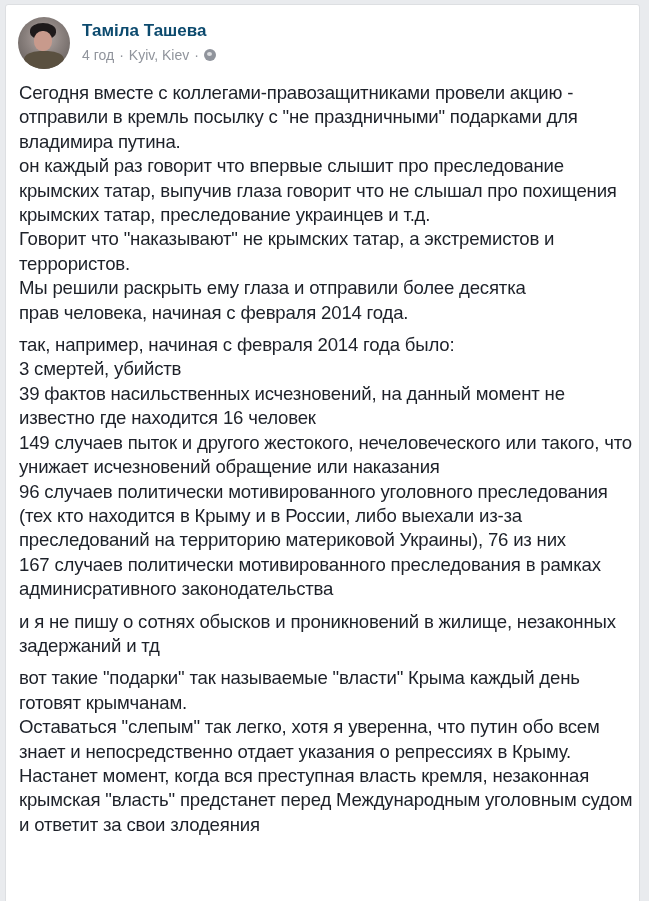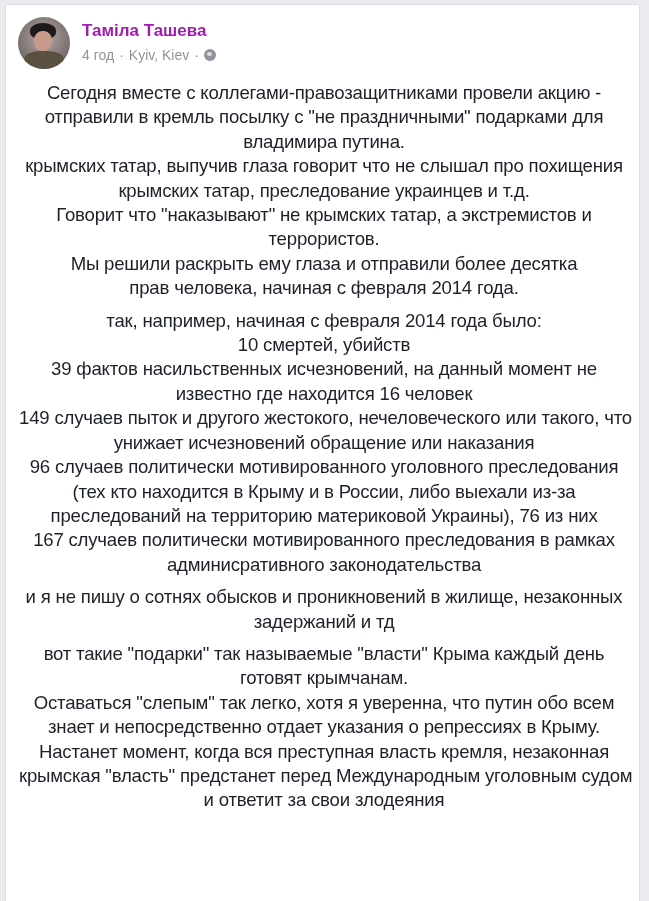--- a/index.html
+++ b/index.html
@@ -62,21 +62,21 @@
       border-radius: 40% 40% 0 0;
       background: #5a5040;
     }
     .meta {
       margin-left: 12px;
       padding-top: 4px;
     }
     .author {
       font-weight: bold;
       font-size: 17px;
-      color: #a21caf;
+      color: #0c4a6e;
       line-height: 20px;
       white-space: nowrap;
     }
     .subline {
       margin-top: 6px;
       font-size: 14px;
       color: #90949c;
       line-height: 16px;
       display: flex;
       align-items: center;
@@ -102,21 +102,20 @@
     }
     .body {
       position: absolute;
       left: 13px;
       top: 76px;
       width: 610px;
       color: #1d2129;
       font-size: 18.6px;
       line-height: 24.4px;
       letter-spacing: -0.2px;
-      text-align: center;
     }
     .para {
       margin: 0 0 8px 0;
     }
     .para .ln {
       display: block;
       white-space: nowrap;
     }
   </style>
 </head>
@@ -139,30 +138,31 @@
         <span class="globe"></span>
       </div>
     </div>
   </div>
 
   <div class="body">
     <div class="para">
       <span class="ln">Сегодня вместе с коллегами-правозащитниками провели акцию -</span>
       <span class="ln">отправили в кремль посылку с "не праздничными" подарками для</span>
       <span class="ln">владимира путина.</span>
+      <span class="ln">он каждый раз говорит что впервые слышит про преследование</span>
       <span class="ln">крымских татар, выпучив глаза говорит что не слышал про похищения</span>
       <span class="ln">крымских татар, преследование украинцев и т.д.</span>
       <span class="ln">Говорит что "наказывают" не крымских татар, а экстремистов и</span>
       <span class="ln">террористов.</span>
       <span class="ln">Мы решили раскрыть ему глаза и отправили более десятка</span>
       <span class="ln">прав человека, начиная с февраля 2014 года.</span>
     </div>
     <div class="para">
       <span class="ln">так, например, начиная с февраля 2014 года было:</span>
-      <span class="ln">10 смертей, убийств</span>
+      <span class="ln">3 смертей, убийств</span>
       <span class="ln">39 фактов насильственных исчезновений, на данный момент не</span>
       <span class="ln">известно где находится 16 человек</span>
       <span class="ln">149 случаев пыток и другого жестокого, нечеловеческого или такого, что</span>
       <span class="ln">унижает исчезновений обращение или наказания</span>
       <span class="ln">96 случаев политически мотивированного уголовного преследования</span>
       <span class="ln">(тех кто находится в Крыму и в России, либо выехали из-за</span>
       <span class="ln">преследований на территорию материковой Украины), 76 из них</span>
       <span class="ln">167 случаев политически мотивированного преследования в рамках</span>
       <span class="ln">админисративного законодательства</span>
     </div>

